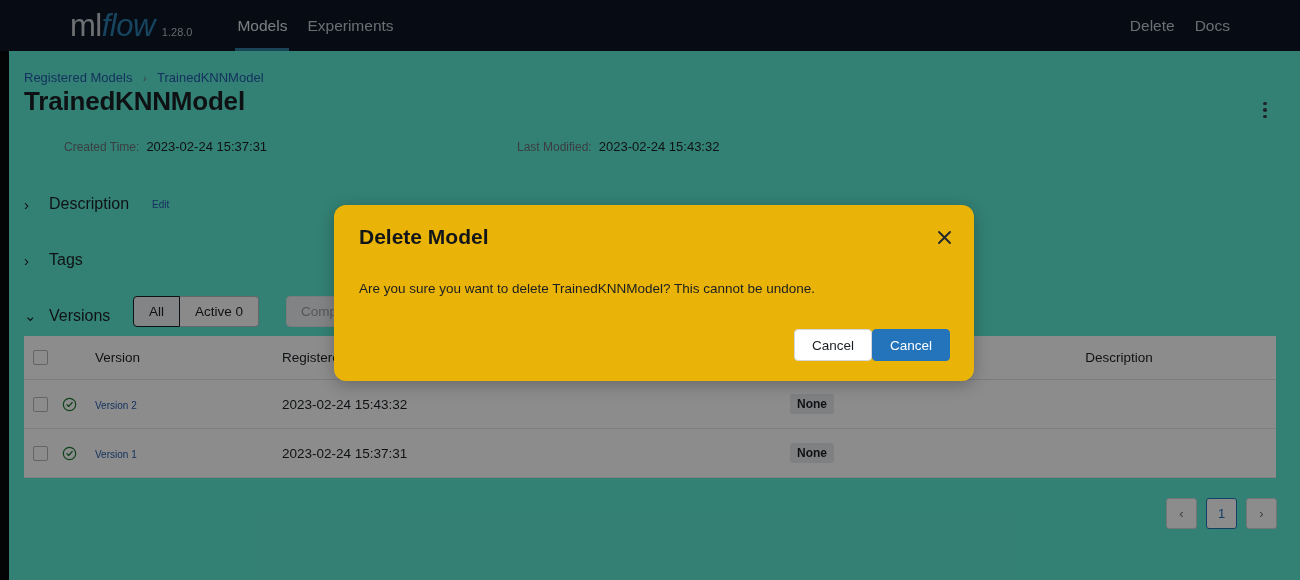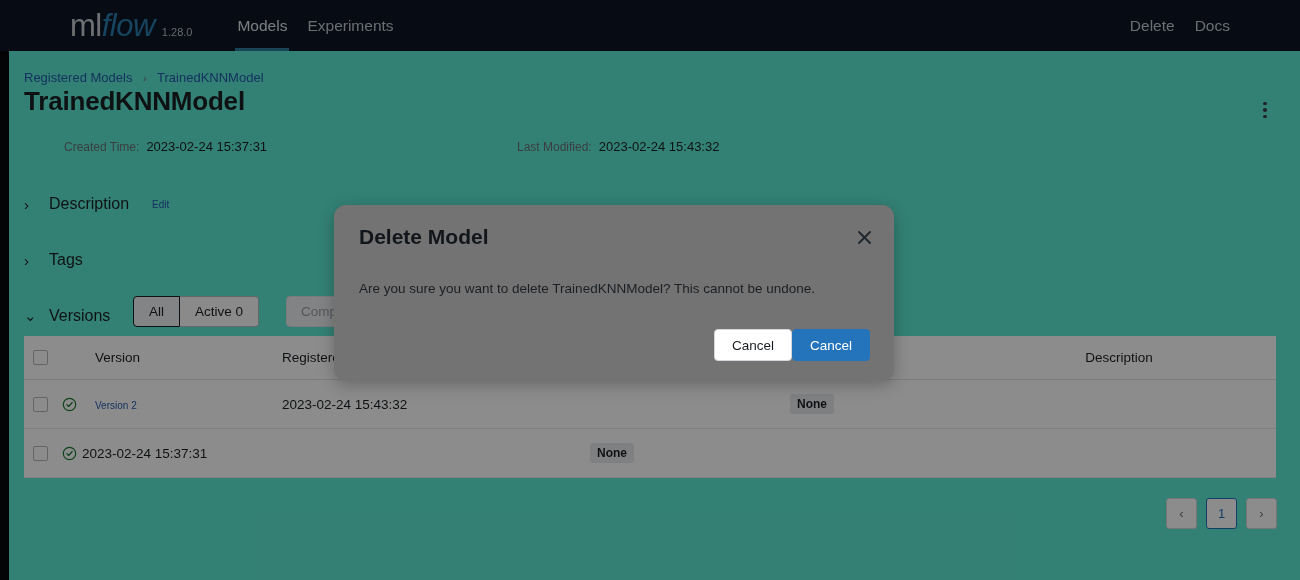--- a/index.html
+++ b/index.html
@@ -155,22 +155,22 @@
   }
   .pg.active { border-color: #2374bb; color: #2374bb; }
 
   
   .dim {
     position: absolute; inset: 0; background: rgba(0,0,0,0.45);
   }
 
   
   .modal {
-    position: absolute; left: 334px; top: 205px; width: 560px; height: 176px;
-    background: #737373; border-radius: 12px;
+    position: absolute; left: 334px; top: 205px; width: 640px; height: 176px;
+    background: #eab308; border-radius: 12px;
     box-shadow: 0 4px 16px rgba(0,0,0,0.25);
   }
   .modal-title {
     position: absolute; left: 25px; top: 20px;
     font-size: 21px; font-weight: bold; color: #12161a;
   }
   .modal-close {
     position: absolute; right: 19px; top: 21px;
     width: 22px; height: 22px; display: flex; align-items: center; justify-content: center;
     cursor: pointer;
@@ -298,20 +298,23 @@
 
         <div class="tbl-row">
           <div class="c-check">
             <div class="chk"></div>
           </div>
           <div class="c-status">
             <svg class="ok-icon" viewBox="0 0 16 16">
               <circle cx="8" cy="8" r="6.6" fill="none" stroke="#1f7a33" stroke-width="1.3"></circle>
               <path d="M5.2 8.2 L7.1 10.1 L10.9 5.9" fill="none" stroke="#1f7a33" stroke-width="1.3" stroke-linecap="round" stroke-linejoin="round"></path>
             </svg>
+          </div>
+          <div class="c-version">
+            <span class="ver-link">Version 1</span>
           </div>
           <div class="c-regat cell-txt">2023-02-24 15:37:31</div>
           <div class="c-stage">
             <span class="stage-badge">None</span>
           </div>
           <div class="c-desc cell-txt"></div>
         </div>
       </div>
 
       <div class="pager">

